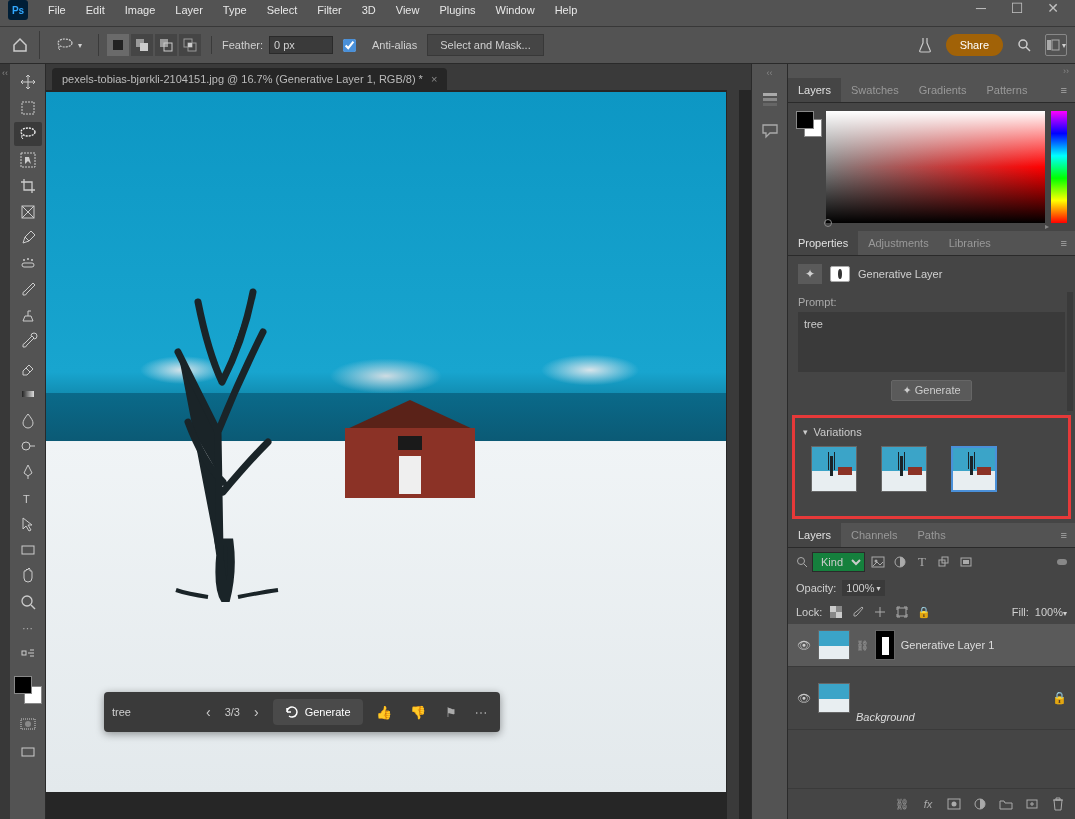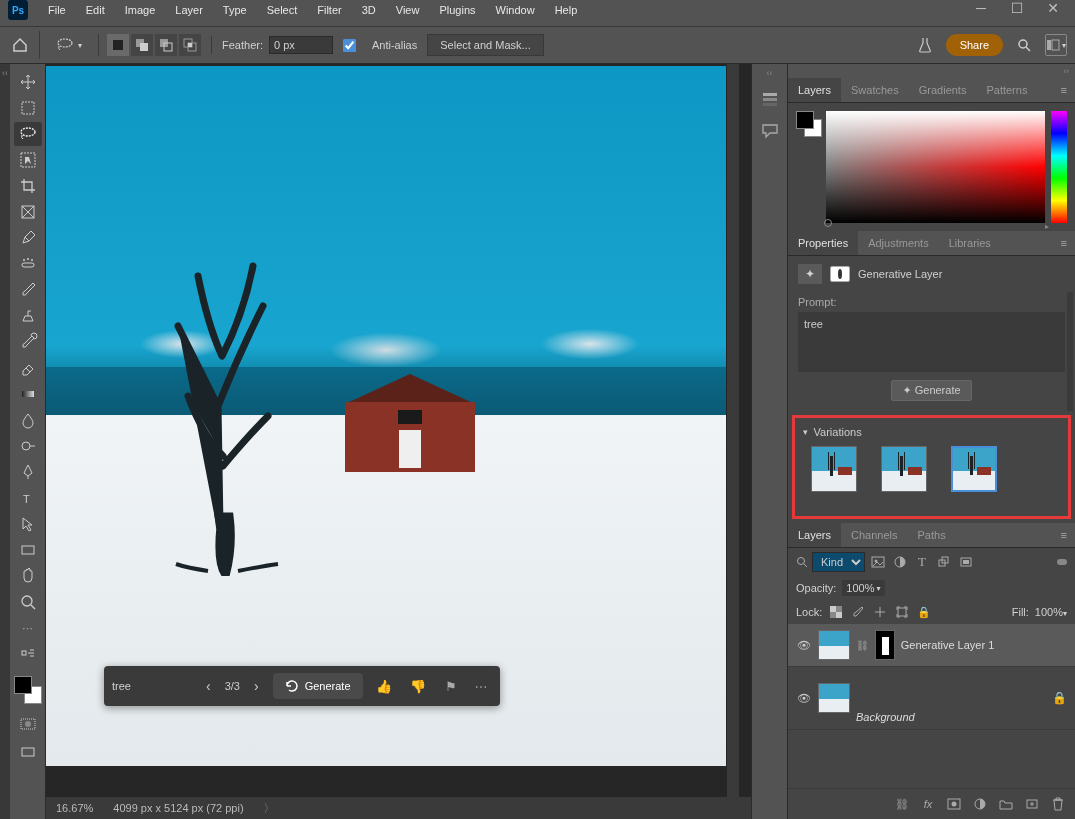--- a/index.html
+++ b/index.html
@@ -113,21 +113,21 @@
 .variations-head .chev { font-size: 9px; }
 .variations-thumbs { display: flex; gap: 24px; padding-left: 8px; }
 .var-thumb { width: 46px; height: 46px; background: linear-gradient(#3ba4c8 0%, #3ba4c8 55%, #e8eef1 55%, #e8eef1 100%); border: 1px solid #666; cursor: pointer; position: relative; }
 .var-thumb.sel { border: 2px solid #4a90d9; }
 .var-thumb::after { content: ''; position: absolute; top: 20%; left: 40%; width: 3px; height: 45%; background: #1a2428; box-shadow: -3px -5px 0 -1px #1a2428, 3px -5px 0 -1px #1a2428; }
 .var-thumb .hut { position: absolute; bottom: 36%; right: 4px; width: 14px; height: 8px; background: #8b3226; }
 
 
 .layers-panel { background: #454545; flex: 1; display: flex; flex-direction: column; }
 .layers-filter { display: flex; align-items: center; gap: 4px; padding: 4px 8px; }
-.layers-filter select, .layers-blend select { background: #0c4a6e; border: 1px solid #2a2a2a; color: #ccc; padding: 2px 4px; }
+.layers-filter select, .layers-blend select { background: #15803d; border: 1px solid #2a2a2a; color: #ccc; padding: 2px 4px; }
 .layers-filter .filter-icon { width: 18px; height: 18px; display: flex; align-items: center; justify-content: center; cursor: pointer; color: #aaa; }
 .layers-filter .pill { width: 10px; height: 6px; border-radius: 3px; background: #888; margin-left: auto; }
 .layers-blend { display: flex; align-items: center; gap: 6px; padding: 4px 8px; }
 .layers-blend .opc-val { background: #3a3a3a; padding: 2px 4px; display: flex; align-items: center; gap: 2px; }
 .layers-lock { display: flex; align-items: center; gap: 6px; padding: 4px 8px; font-size: 10px; }
 .layers-lock .lock-icon { width: 16px; height: 16px; display: flex; align-items: center; justify-content: center; cursor: pointer; color: #aaa; font-size: 11px; }
 .layer-list { flex: 1; overflow: auto; }
 .layer-row { display: flex; align-items: center; gap: 6px; padding: 6px 8px; border-bottom: 1px solid #3a3a3a; cursor: pointer; }
 .layer-row.selected { background: #5a5a5a; }
 .layer-row .eye { width: 16px; text-align: center; cursor: pointer; color: #ccc; }
@@ -382,20 +382,26 @@
         </div>
       <div class="tool">
           <svg width="16" height="12">
             <rect x="2" y="2" width="12" height="8" fill="none" stroke="#ccc"></rect>
           </svg>
         </div>
     </div>
   </div>
 
   <div class="doc-area">
+    <div class="doc-tabs">
+      <div class="doc-tab">
+        <span>pexels-tobias-bjørkli-2104151.jpg @ 16.7% (Generative Layer 1, RGB/8) *</span>
+        <span class="close">×</span>
+      </div>
+    </div>
     <div class="canvas-wrap">
       <div class="canvas">
         <div class="clouds"></div>
         <div class="ocean"></div>
         <div class="house">
           <div class="roof"></div>
           <div class="wall">
               <div class="window"></div>
               <div class="door"></div>
             </div>
@@ -419,25 +425,20 @@
             <span>Generate</span>
           </button>
           <span class="feedback-icon">👍</span>
           <span class="feedback-icon">👎</span>
           <span class="feedback-icon">⚑</span>
           <span class="feedback-icon">⋯</span>
         </div>
       </div>
       <div class="vscroll"></div>
     </div>
-    <div class="status-bar">
-      <span>16.67%</span>
-      <span>4099 px x 5124 px (72 ppi)</span>
-      <span class="arrow">〉</span>
-    </div>
   </div>
 
   <div class="collapsed-strip">
     <span class="dots">‹‹</span>
     <div class="strip-icon">
         <svg width="18" height="18">
           <rect x="2" y="3" width="14" height="3" fill="#aaa"></rect>
           <rect x="2" y="8" width="14" height="3" fill="#888"></rect>
           <rect x="2" y="13" width="14" height="3" fill="#666"></rect>
         </svg>

